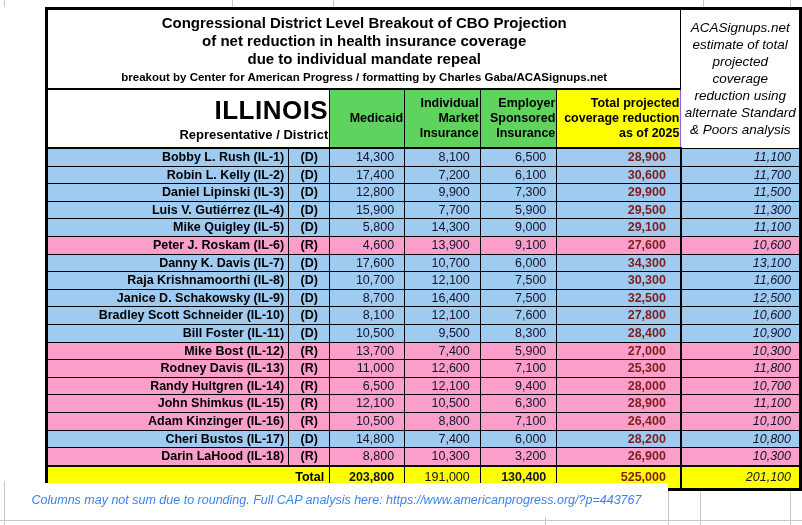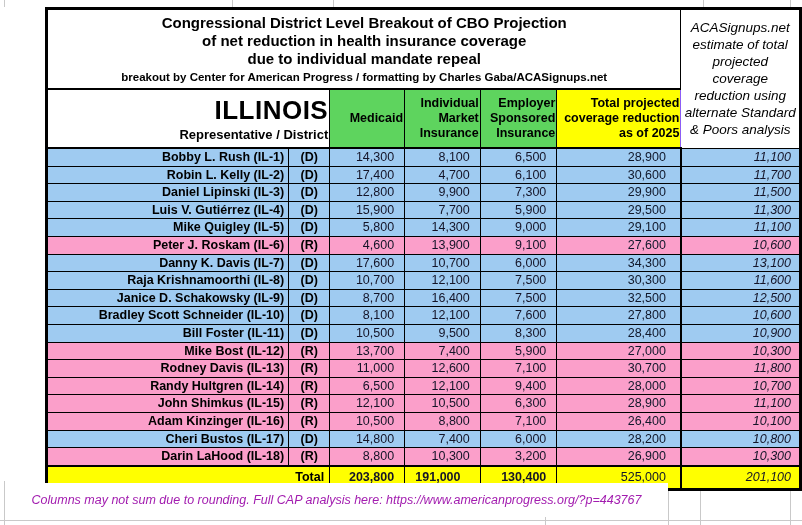--- a/index.html
+++ b/index.html
@@ -31,31 +31,31 @@
   .green-head  { background:#5ED45E; }
   .yellow-head { background:#FFFF00; }
 
   
   #district-rows td { height:16.6px; line-height:16.6px; font-size:12.5px; padding:0; vertical-align:middle; white-space:nowrap; }
   tr.dem td { background:#9FCBF1; }
   tr.rep td { background:#FB9FCA; }
   .name-cell  { font-weight:bold; text-align:right; padding-right:4px !important; }
   .party-cell { font-weight:bold; text-align:center; }
   .num-cell   { text-align:right; padding-right:10px !important; color:#141428; }
-  .total-col  { font-weight:normal; color:#0f172a; padding-right:14px !important; }
+  .total-col  { font-weight:bold; color:#7f1d1d; padding-right:14px !important; }
   .sp-col     { font-style:italic; border-left:2px solid #000; padding-right:8px !important; }
 
   
   .total-row td { height:19px; line-height:19px; font-size:12.5px; background:#FFFF00; border-top:2px solid #000; vertical-align:middle; white-space:nowrap; }
   .total-label { font-weight:bold; text-align:right; padding-right:5px; }
 
   
   .footer-note { position:absolute; left:5px; top:483px; width:663px; height:34px;
                  display:flex; align-items:center; justify-content:center;
-                 font-style:italic; font-size:12.5px; color:#a21caf; background:#fff; }
+                 font-style:italic; font-size:12.5px; color:#3b82f6; background:#fff; }
 </style>
 </head>
 <body>
 
 <div class="sheet">
 
   <div class="gridline" style="left:790px; top:0; width:1px; height:525px;"></div>
   <div class="gridline" style="left:4px; top:0; width:1px; height:7px;"></div>
   <div class="gridline" style="left:232px; top:0; width:1px; height:7px;"></div>
   <div class="gridline" style="left:333px; top:0; width:1px; height:7px;"></div>
@@ -107,21 +107,21 @@
             <td class="num-cell">14,300</td>
             <td class="num-cell">8,100</td>
             <td class="num-cell">6,500</td>
             <td class="num-cell total-col">28,900</td>
             <td class="num-cell sp-col">11,100</td>
           </tr>
           <tr class="dem">
             <td class="name-cell">Robin L. Kelly (IL-2)</td>
             <td class="party-cell">(D)</td>
             <td class="num-cell">17,400</td>
-            <td class="num-cell">4,700</td>
+            <td class="num-cell">7,200</td>
             <td class="num-cell">6,100</td>
             <td class="num-cell total-col">30,600</td>
             <td class="num-cell sp-col">11,700</td>
           </tr>
           <tr class="dem">
             <td class="name-cell">Daniel Lipinski (IL-3)</td>
             <td class="party-cell">(D)</td>
             <td class="num-cell">12,800</td>
             <td class="num-cell">9,900</td>
             <td class="num-cell">7,300</td>
@@ -208,21 +208,21 @@
             <td class="num-cell">5,900</td>
             <td class="num-cell total-col">27,000</td>
             <td class="num-cell sp-col">10,300</td>
           </tr>
           <tr class="rep">
             <td class="name-cell">Rodney Davis (IL-13)</td>
             <td class="party-cell">(R)</td>
             <td class="num-cell">11,000</td>
             <td class="num-cell">12,600</td>
             <td class="num-cell">7,100</td>
-            <td class="num-cell total-col">30,700</td>
+            <td class="num-cell total-col">25,300</td>
             <td class="num-cell sp-col">11,800</td>
           </tr>
           <tr class="rep">
             <td class="name-cell">Randy Hultgren (IL-14)</td>
             <td class="party-cell">(R)</td>
             <td class="num-cell">6,500</td>
             <td class="num-cell">12,100</td>
             <td class="num-cell">9,400</td>
             <td class="num-cell total-col">28,000</td>
             <td class="num-cell sp-col">10,700</td>
@@ -262,21 +262,21 @@
             <td class="num-cell">3,200</td>
             <td class="num-cell total-col">26,900</td>
             <td class="num-cell sp-col">10,300</td>
           </tr>
         </tbody>
 
       <tbody>
         <tr class="total-row">
           <td class="total-label" colspan="2">Total</td>
           <td class="num-cell" style="font-weight:bold;">203,800</td>
-          <td class="num-cell" style="font-weight:bold;text-align:center;">191,000</td>
+          <td class="num-cell" style="font-weight:normal;">191,000</td>
           <td class="num-cell" style="font-weight:bold;">130,400</td>
           <td class="num-cell total-col">525,000</td>
           <td class="num-cell sp-col">201,100</td>
         </tr>
       </tbody>
     </table>
   </div>
 
   <div class="footer-note">Columns may not sum due to rounding. Full CAP analysis here: https://www.americanprogress.org/?p=443767</div>
 </div>

